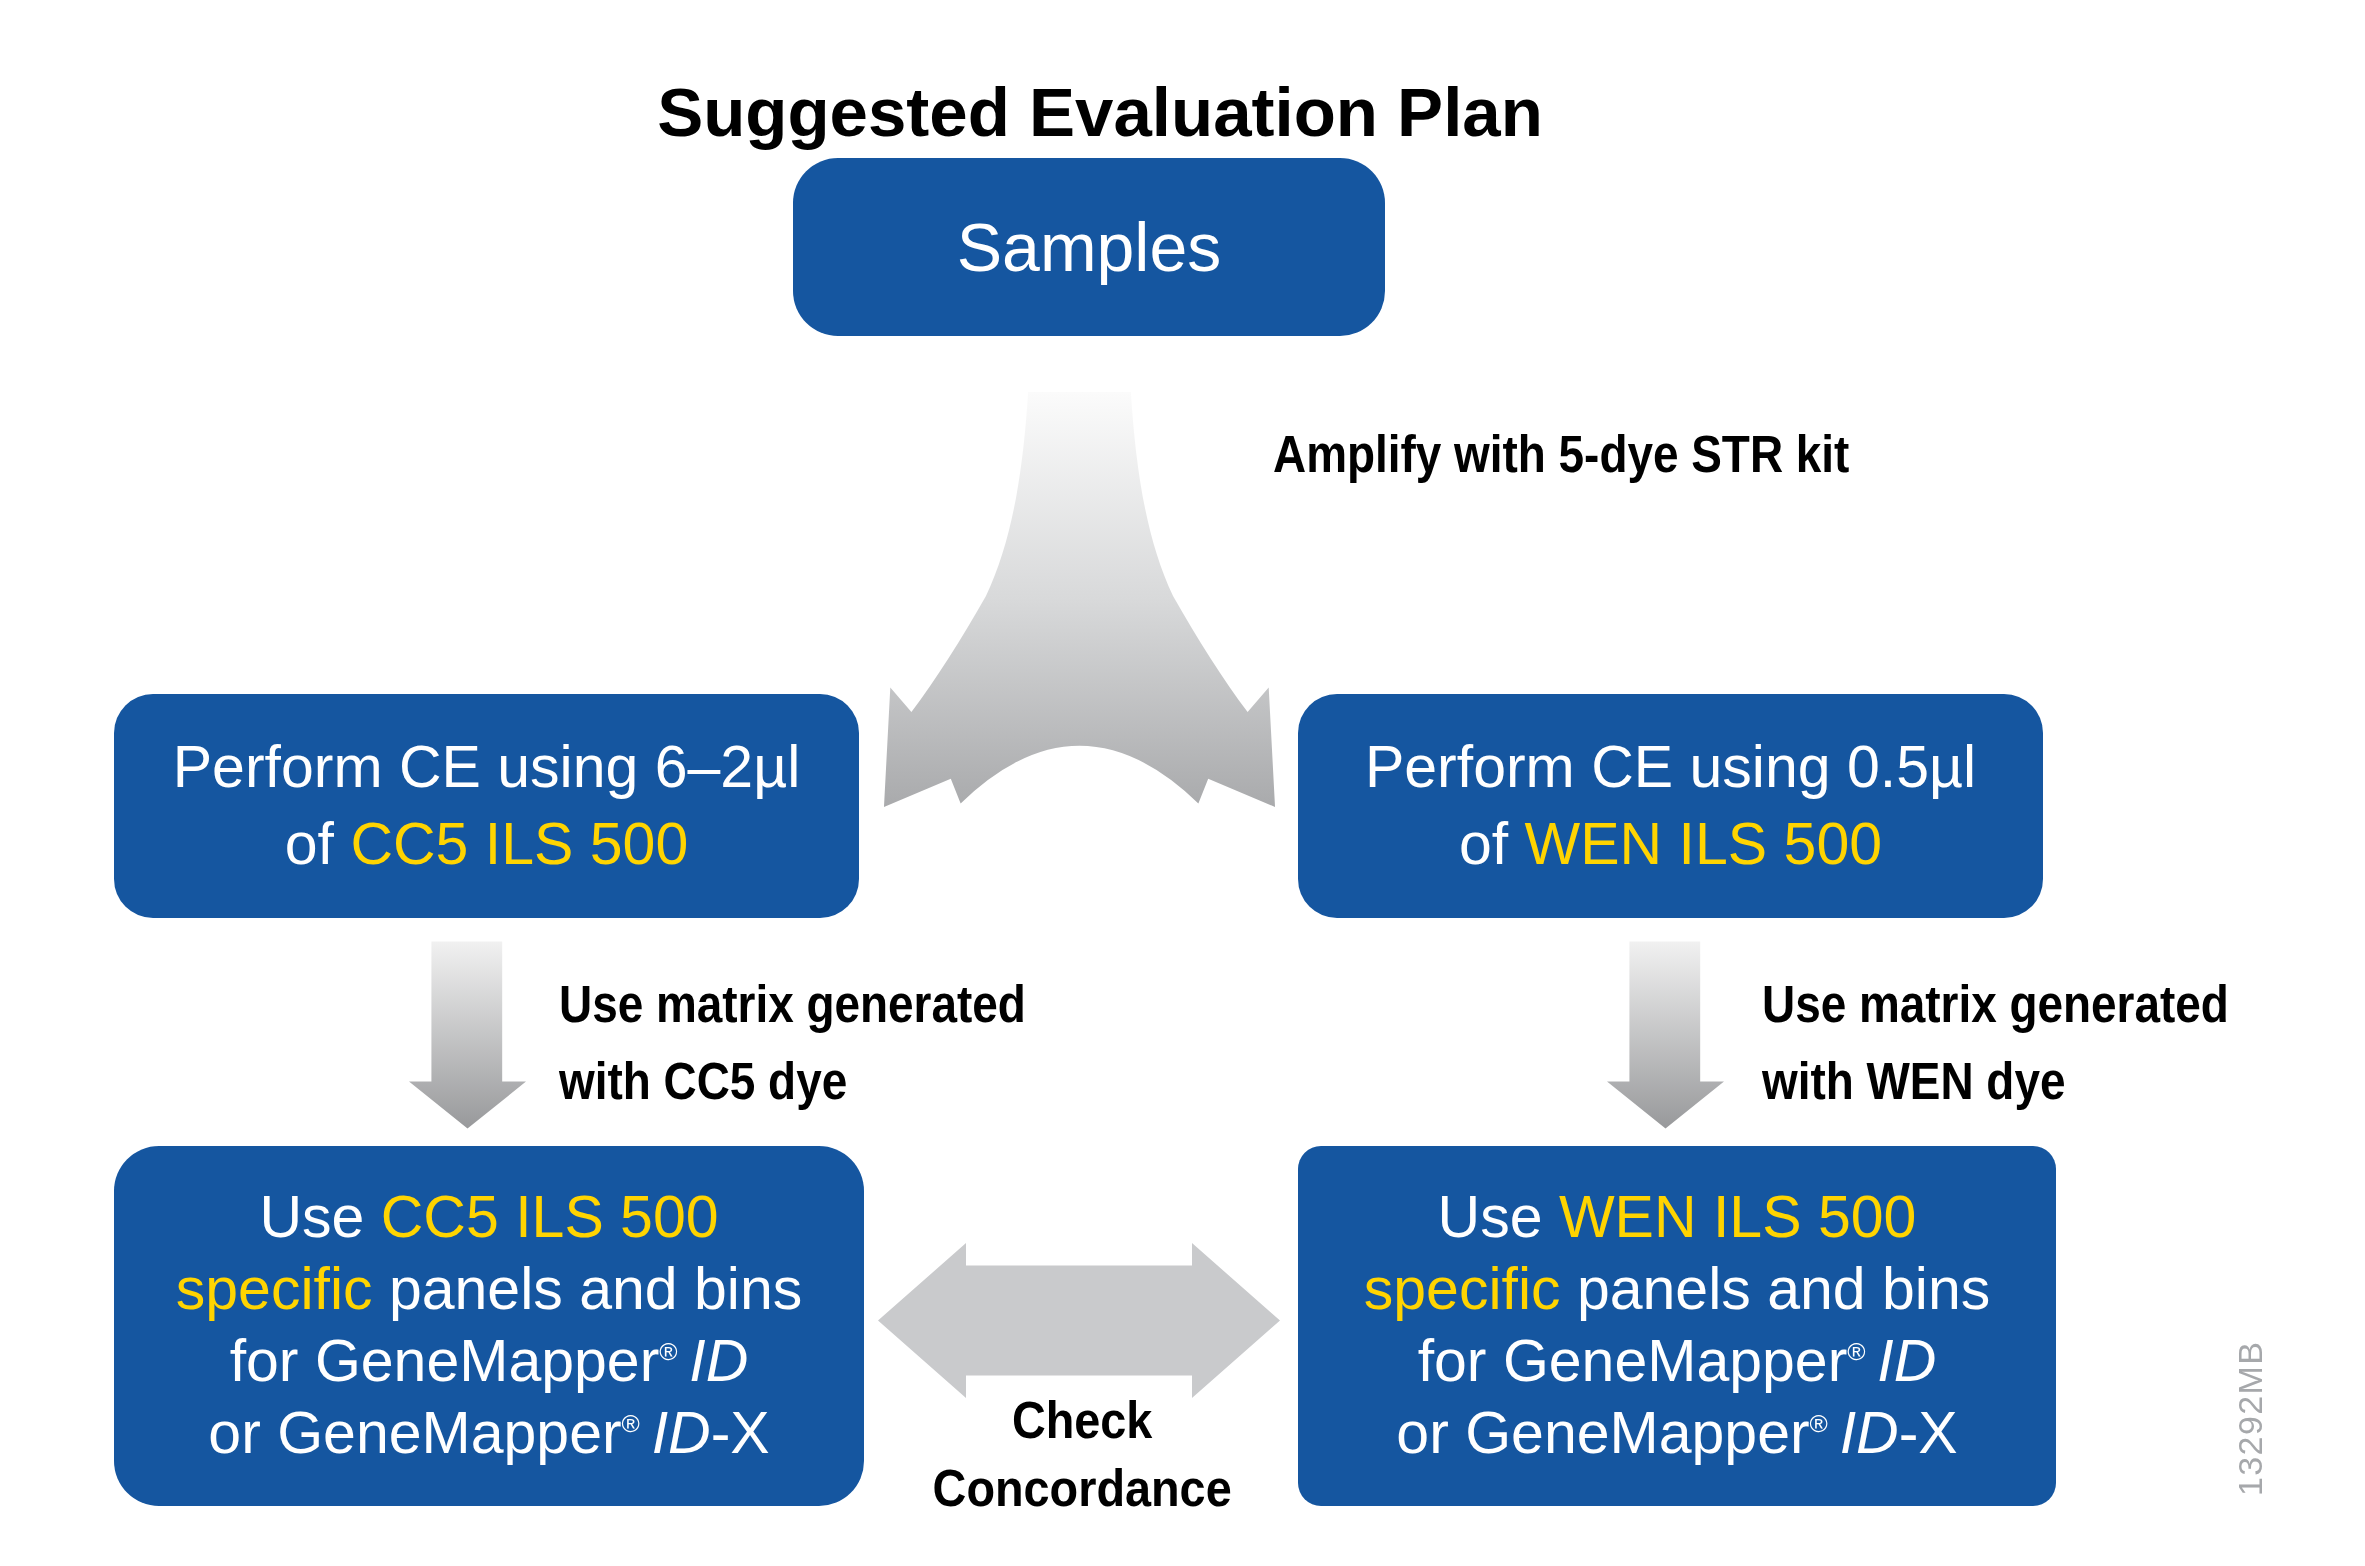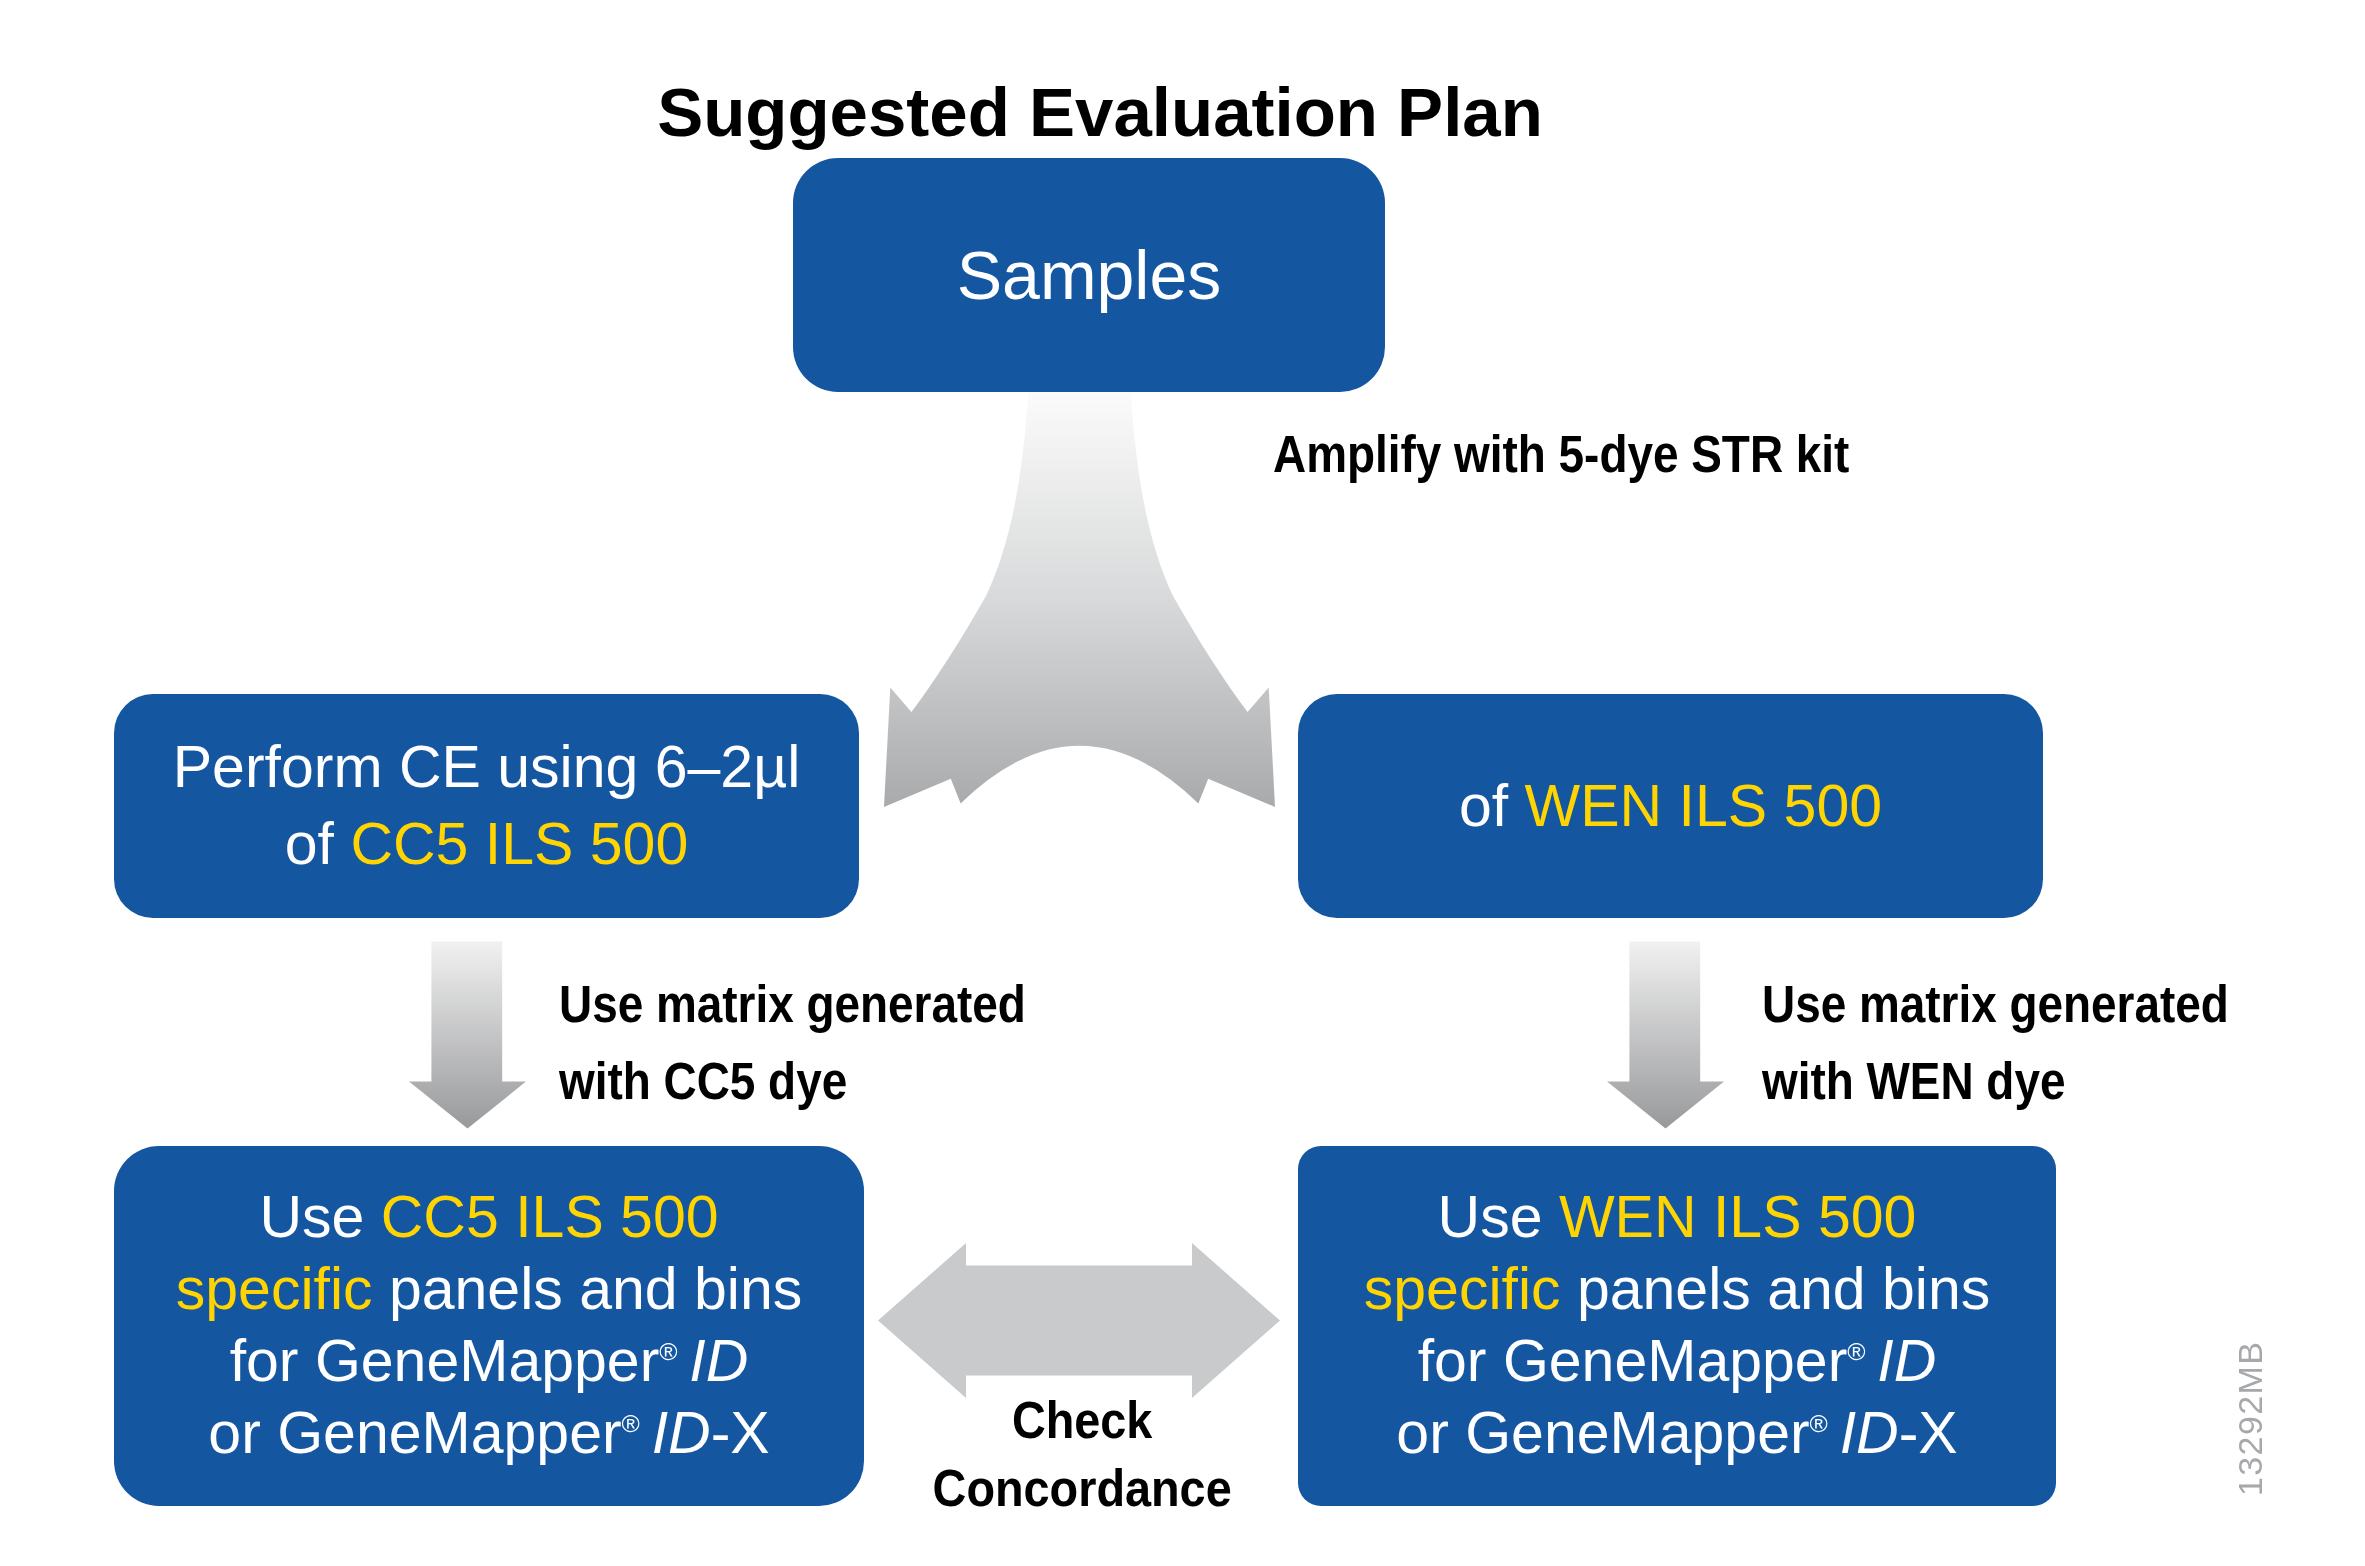--- a/index.html
+++ b/index.html
@@ -5,21 +5,21 @@
   html,body{margin:0;padding:0;background:#ffffff;}
   body{font-family:"Liberation Sans","DejaVu Sans",sans-serif;}
   .canvas{position:relative;width:2366px;height:1567px;background:#fff;overflow:hidden;padding-left:22px;}
 
   .title{position:absolute;left:397px;top:73px;width:1406px;text-align:center;
          font-size:69px;font-weight:bold;color:#000;letter-spacing:0px;}
 
   .bluebox{position:absolute;background:var(--box_blue,#1556A0);color:#fff;
            display:flex;flex-direction:column;justify-content:center;align-items:center;
            text-align:center;}
-  .box-samples{left:793px;top:158px;width:592px;height:234px;border-radius:45px;
+  .box-samples{left:793px;top:158px;width:592px;height:178px;border-radius:45px;
                font-size:68px;}
   .box-mid-left {left:114px; top:694px;width:745px;height:224px;border-radius:39px;}
   .box-mid-right{left:1298px;top:694px;width:745px;height:224px;border-radius:39px;}
   .box-bot-left {left:114px; top:1146px;width:750px;height:360px;border-radius:45px;}
   .box-bot-right{left:1298px;top:1146px;width:758px;height:360px;border-radius:23px;}
   .box-mid-left,.box-mid-right{font-size:59px;line-height:1.3;}
   .box-bot-left,.box-bot-right{font-size:59px;line-height:1.22;}
   .hl{color:var(--highlight_yellow,#FFD400);font-weight:normal;}
   .prod{font-style:italic;margin-left:0.20em;}
   sup.reg{font-size:0.42em;vertical-align:super;line-height:0;}
@@ -78,20 +78,23 @@
   <div class="bluebox box-mid-left">
     <div>
       <span>Perform CE using 6–2µl</span>
     </div>
     <div>
       <span>of </span><span class="hl">CC5 ILS 500</span>
     </div>
   </div>
 
   <div class="bluebox box-mid-right">
+    <div>
+      <span>Perform CE using 0.5µl</span>
+    </div>
     <div>
       <span>of </span><span class="hl">WEN ILS 500</span>
     </div>
   </div>
 
   <svg class="arrow-svg svg-down-left" width="117" height="188" viewBox="0 0 167 267">
     <defs>
       <linearGradient id="gradDownL" x1="0" y1="0" x2="0" y2="1">
         <stop offset="0" stop-color="#F1F1F1"></stop>
         <stop offset="1" stop-color="#98999B"></stop>

